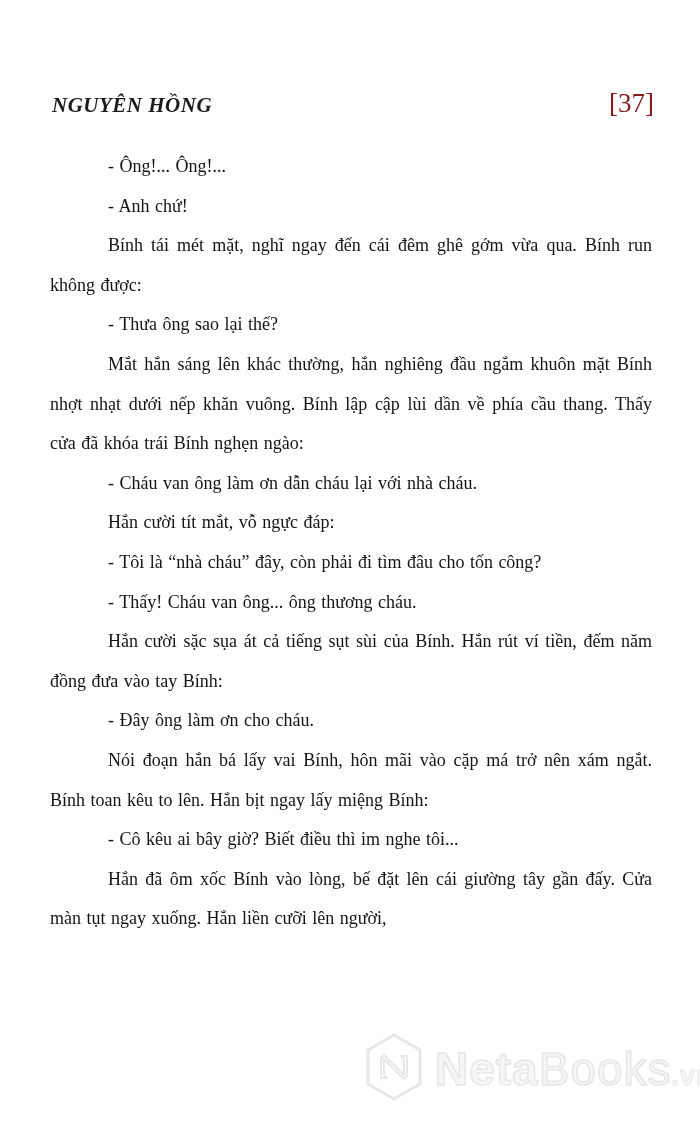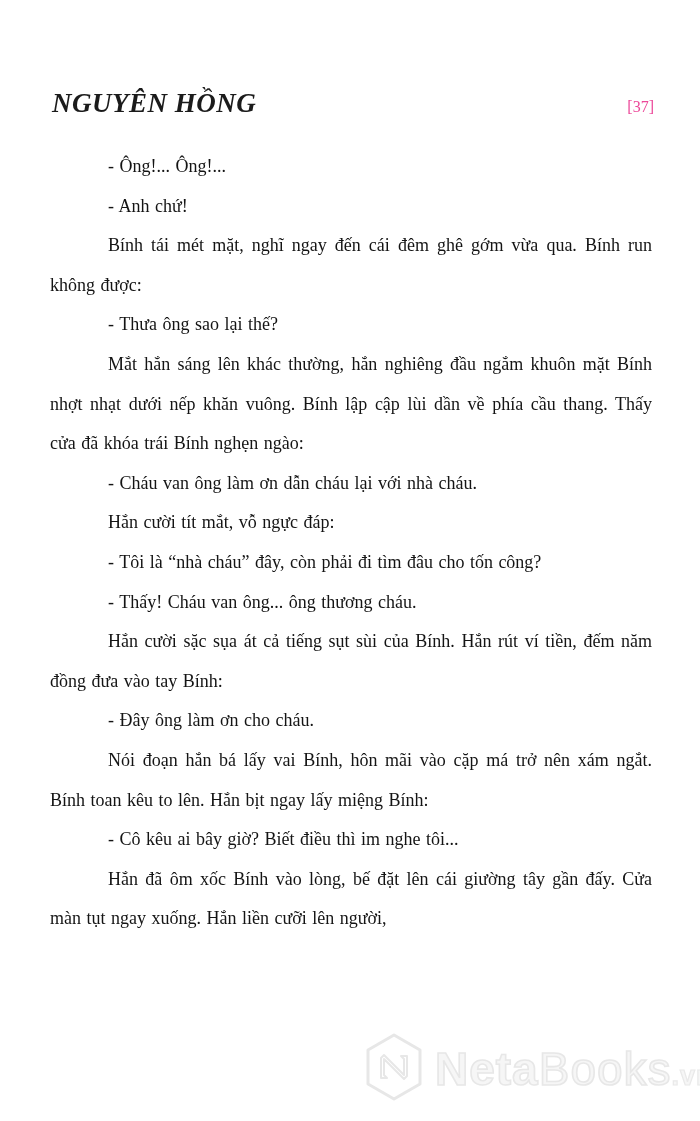--- a/index.html
+++ b/index.html
@@ -21,27 +21,27 @@
     top: 88px;
     left: 52px;
     right: 46px;
     display: flex;
     justify-content: space-between;
     align-items: baseline;
   }
   .running-author {
     font-style: italic;
     font-weight: bold;
-    font-size: 27px;
+    font-size: 21px;
     letter-spacing: 0.5px;
     color: #1b1b1b;
   }
   .page-number {
-    font-size: 16px;
-    color: #ec4899;
+    font-size: 27px;
+    color: #7f1d1d;
   }
   .page-text {
     position: absolute;
     top: 147px;
     left: 50px;
     right: 48px;
   }
   .page-text p.para {
     margin: 0;
     font-size: 18px;

